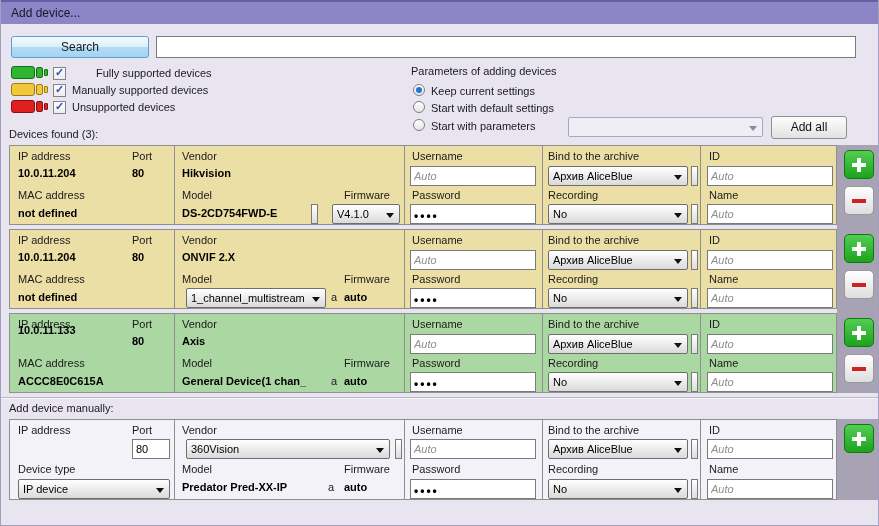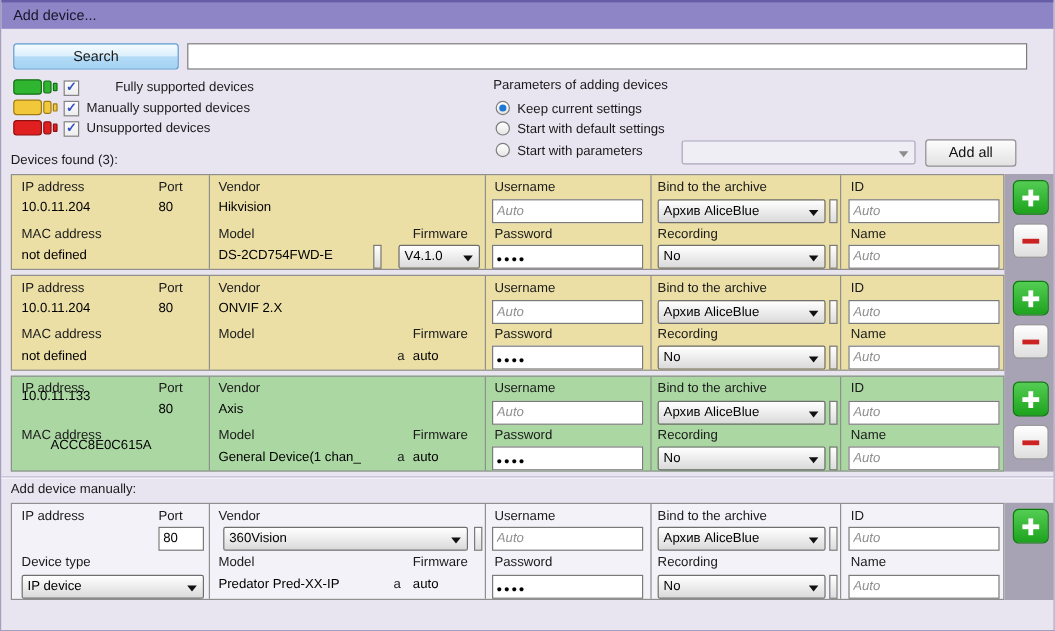--- a/index.html
+++ b/index.html
@@ -2,21 +2,21 @@
 <html><head>
 <meta charset="utf-8">
 <style>
   html,body{margin:0;padding:0;}
   body{font-family:"Liberation Sans",sans-serif;}
   .window{position:relative;width:879px;height:526px;background:#e8e5f1;overflow:hidden;
           border-left:1px solid #a49fbd;border-right:1px solid #a49fbd;border-bottom:1px solid #a49fbd;box-sizing:border-box;}
   .titlebar{position:absolute;left:0;top:0;width:100%;height:24px;background:#8d85c6;border-top:2px solid #675da6;box-sizing:border-box;}
   .titlebar .t{position:absolute;left:10px;top:4px;font-size:12px;color:#17172a;}
   .lbl{position:absolute;font-size:11px;color:#1a1a1a;white-space:nowrap;}
-  .bval{position:absolute;font-size:11px;font-weight:400;color:#000;white-space:nowrap;text-align:right;}
+  .bval{position:absolute;font-size:11px;font-weight:700;color:#000;white-space:nowrap;text-align:right;}
   .inp{position:absolute;height:20px;box-sizing:border-box;border:1px solid #7a7a7a;background:#fff;
        font-family:"Liberation Sans",sans-serif;font-size:11px;padding:1px 3px;color:#000;}
   .inp::placeholder{font-style:italic;color:#8f8f8f;}
   .pwd{font-size:12px;font-weight:700;letter-spacing:2px;padding-top:4px;}
   .combo{position:absolute;height:20px;box-sizing:border-box;border:1px solid #6e6e6e;border-radius:2px;
          background:linear-gradient(#ffffff,#dadada);font-size:11px;line-height:18px;padding:0 16px 0 4px;
          overflow:hidden;white-space:nowrap;color:#000;cursor:default;}
   .combo::after{content:"";position:absolute;right:5px;top:8px;border:4px solid transparent;border-top:5px solid #101010;}
   .combo.disabled{background:#efeef4;border-color:#aaa6bd;color:#888;}
   .combo.disabled::after{border-top-color:#8d8d8d;}
@@ -147,20 +147,21 @@
     <div class="lbl" style="left:122px;top:4px;">Port</div>
     <div class="bval" style="left:8px;top:21px;">10.0.11.204</div>
     <div class="bval" style="left:122px;top:21px;">80</div>
     <div class="lbl" style="left:8px;top:43px;">MAC address</div>
     <div class="bval" style="left:8px;top:61px;">not defined</div>
 
     <div class="lbl" style="left:172px;top:4px;">Vendor</div>
     <div class="bval" style="left:172px;top:21px;">ONVIF 2.X</div>
     <div class="lbl" style="left:172px;top:43px;">Model</div>
     <div class="lbl" style="left:334px;top:43px;">Firmware</div>
+    <div class="combo" style="left:176px;top:58px;width:140px;">1_channel_multistream</div>
     <div class="lbl" style="left:321px;top:61px;">a</div>
     <div class="bval" style="left:334px;top:61px;">auto</div>
 
     <div class="lbl" style="left:402px;top:4px;">Username</div>
     <input class="inp" style="left: 400px; top: 20px; width: 126px;" placeholder="Auto">
     <div class="lbl" style="left:402px;top:43px;">Password</div>
     <input class="inp pwd" style="left: 400px; top: 58px; width: 126px;" value="••••">
 
     <div class="lbl" style="left:538px;top:4px;">Bind to the archive</div>
     <div class="combo" style="left:538px;top:20px;width:140px;">Архив AliceBlue</div>
@@ -180,21 +181,21 @@
   <div class="row" style="top:313px;background:#abd7a3;">
     <div class="cdiv" style="left:164px;"></div>
       <div class="cdiv" style="left:394px;"></div>
     <div class="cdiv" style="left:532px;"></div>
       <div class="cdiv" style="left:690px;"></div>
     <div class="lbl" style="left:8px;top:4px;">IP address</div>
     <div class="lbl" style="left:122px;top:4px;">Port</div>
     <div class="bval" style="left:8px;top:10px;">10.0.11.133</div>
     <div class="bval" style="left:122px;top:21px;">80</div>
     <div class="lbl" style="left:8px;top:43px;">MAC address</div>
-    <div class="bval" style="left:8px;top:51px;margin-left:24px;">ACCC8E0C615A</div>
+    <div class="bval" style="left:8px;top:61px;">ACCC8E0C615A</div>
 
     <div class="lbl" style="left:172px;top:4px;">Vendor</div>
     <div class="bval" style="left:172px;top:21px;">Axis</div>
     <div class="lbl" style="left:172px;top:43px;">Model</div>
     <div class="lbl" style="left:334px;top:43px;">Firmware</div>
     <div class="bval" style="left:172px;top:61px;">General Device(1 chan_</div>
     <div class="lbl" style="left:321px;top:61px;">a</div>
     <div class="bval" style="left:334px;top:61px;">auto</div>
 
     <div class="lbl" style="left:402px;top:4px;">Username</div>

